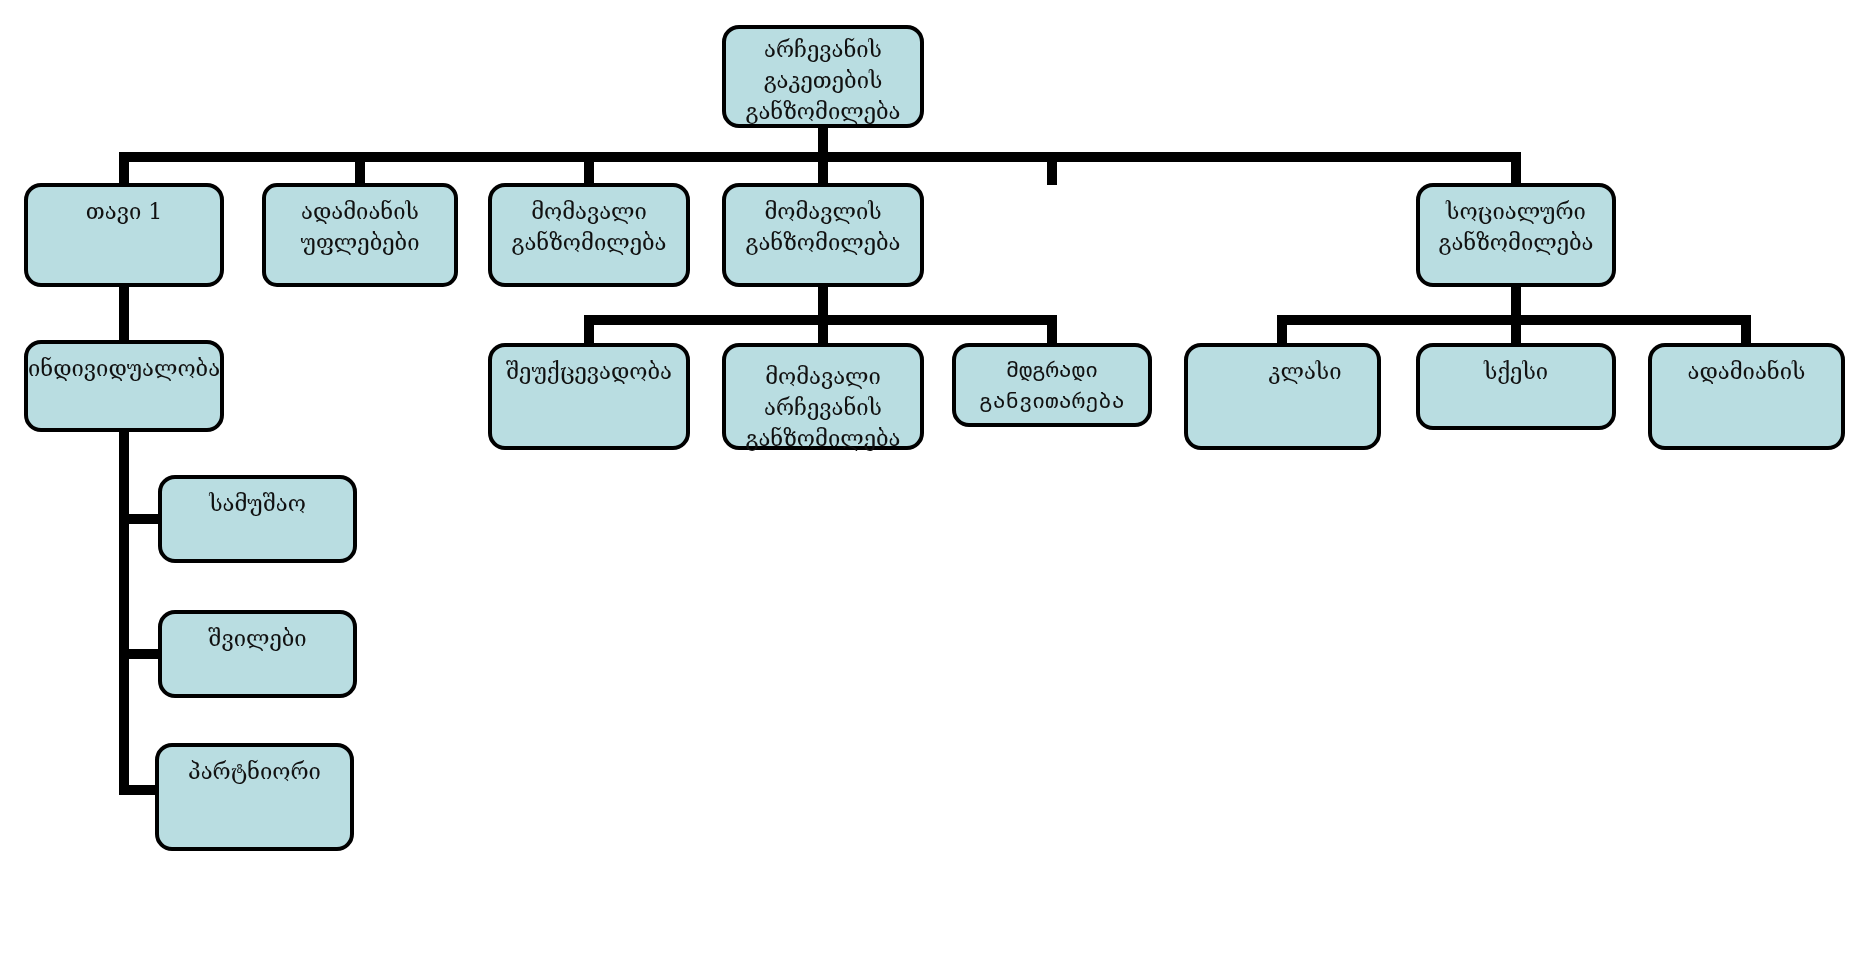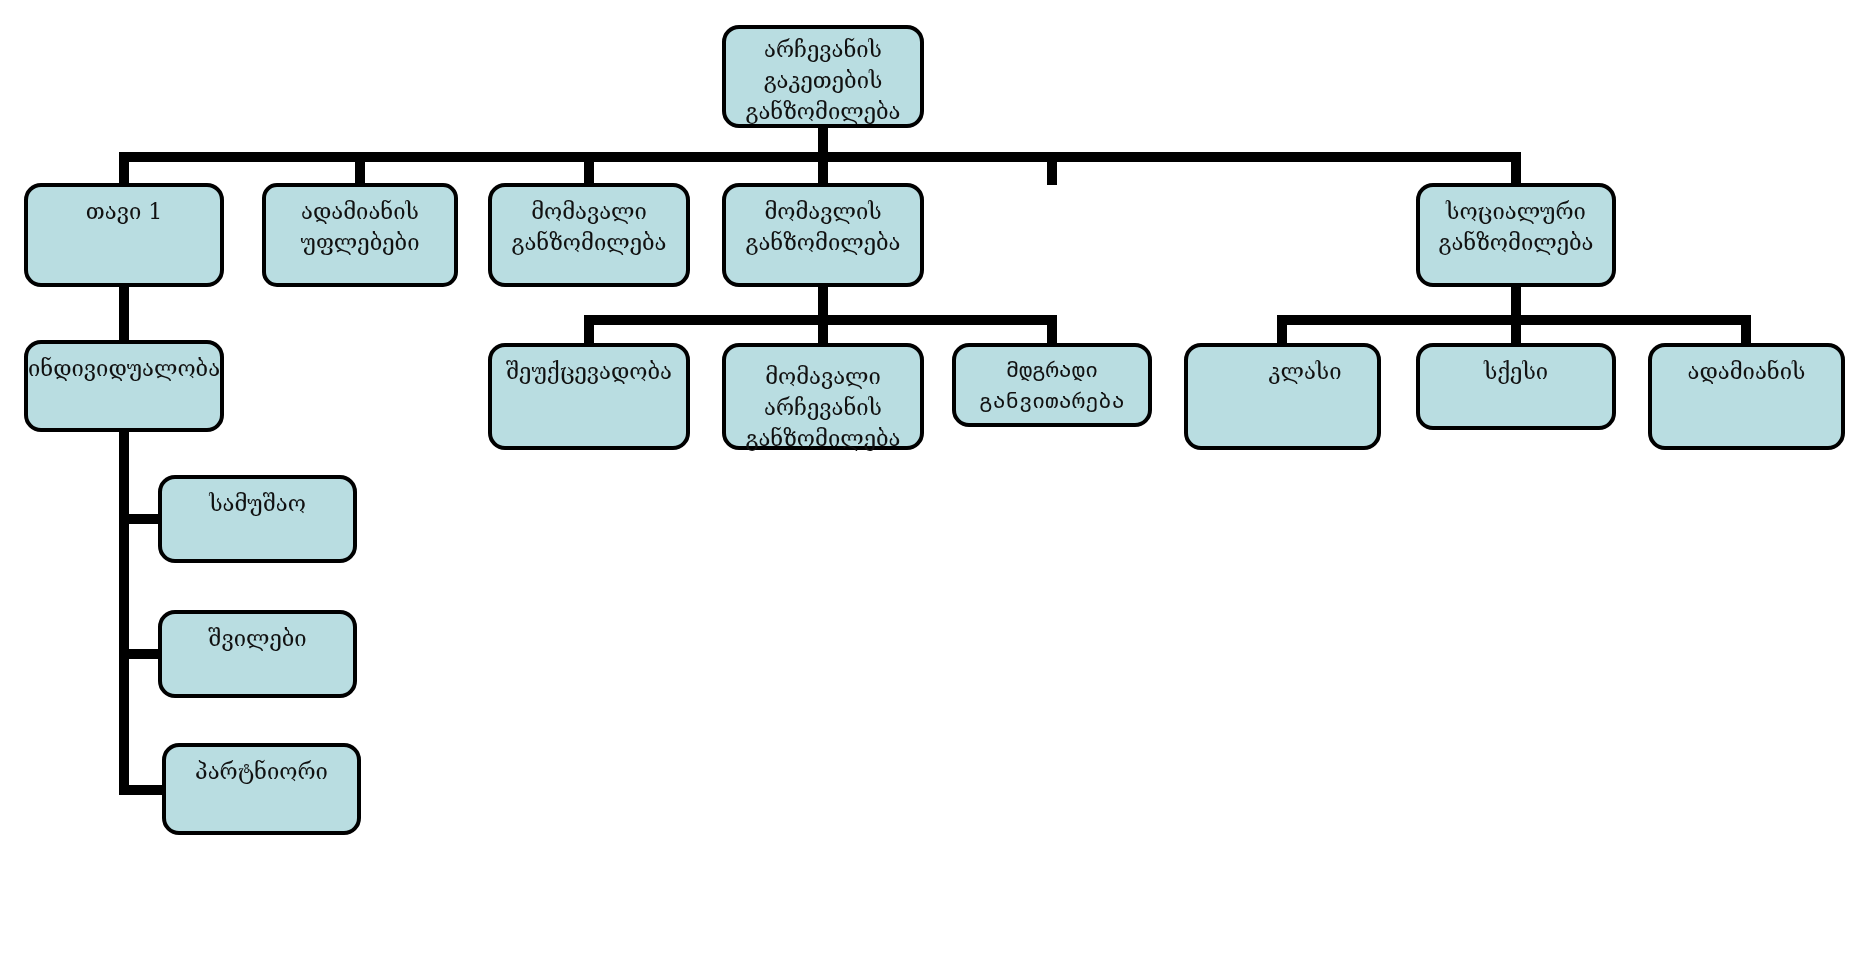--- a/index.html
+++ b/index.html
@@ -55,21 +55,21 @@
   #n-social        {left:1416px;top:183px;width:200px;height:104px;}
   #n-irreversibility{left:488px;top:343px;width:202px;height:107px;}
   #n-future-choice {left:722px;top:343px;width:202px;height:107px;padding-top:14px;}
   #n-sustainable   {left:952px;top:343px;width:200px;height:84px;font-family:Liberation Mono, monospace;}
   #n-class  {left:1184px;top:343px;width:197px;height:107px;padding-left:45px;}
   #n-gender {left:1416px;top:343px;width:200px;height:87px;}
   #n-origin {left:1648px;top:343px;width:197px;height:107px;}
   #n-individuality{left:24px;top:340px;width:200px;height:92px;}
   #n-work    {left:158px;top:475px;width:199px;height:88px;}
   #n-children{left:158px;top:610px;width:199px;height:88px;}
-  #n-partner {left:162px;top:743px;width:199px;height:92px;}
+  #n-partner {left:155px;top:743px;width:199px;height:108px;}
 </style>
 </head>
 <body>
 
 <div id="canvas">
 
   <div class="cn" id="root-drop"></div>
   <div class="cn" id="bus1"></div>
   <div class="cn" id="d-chapter1"></div>
   <div class="cn" id="d-human-rights"></div>

